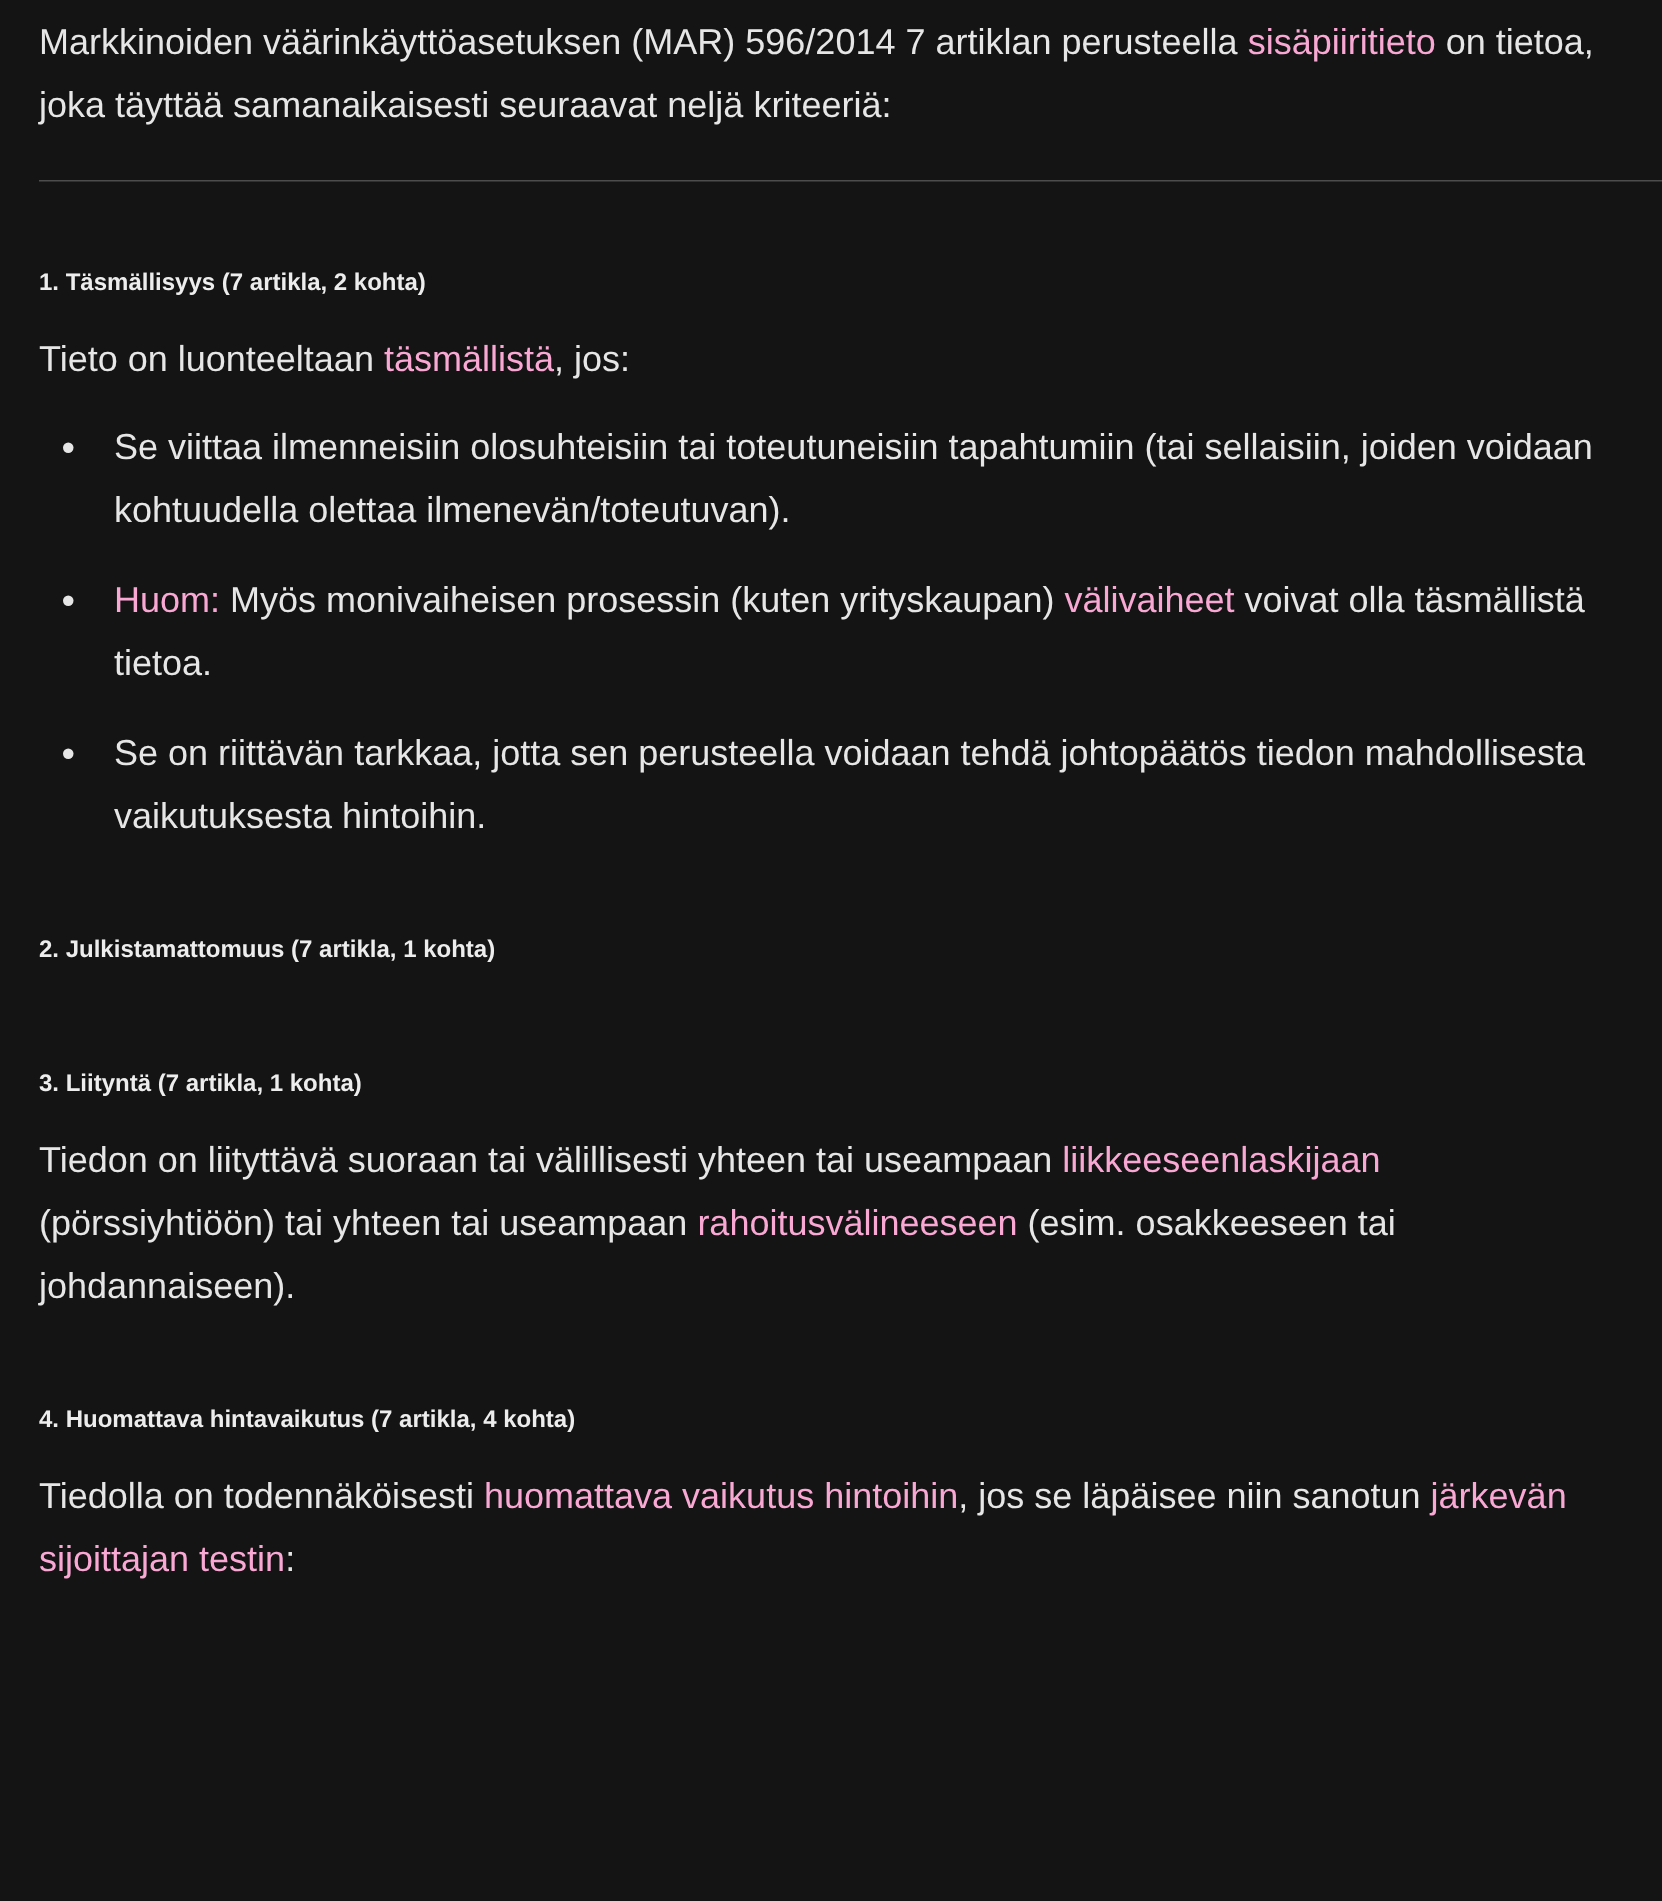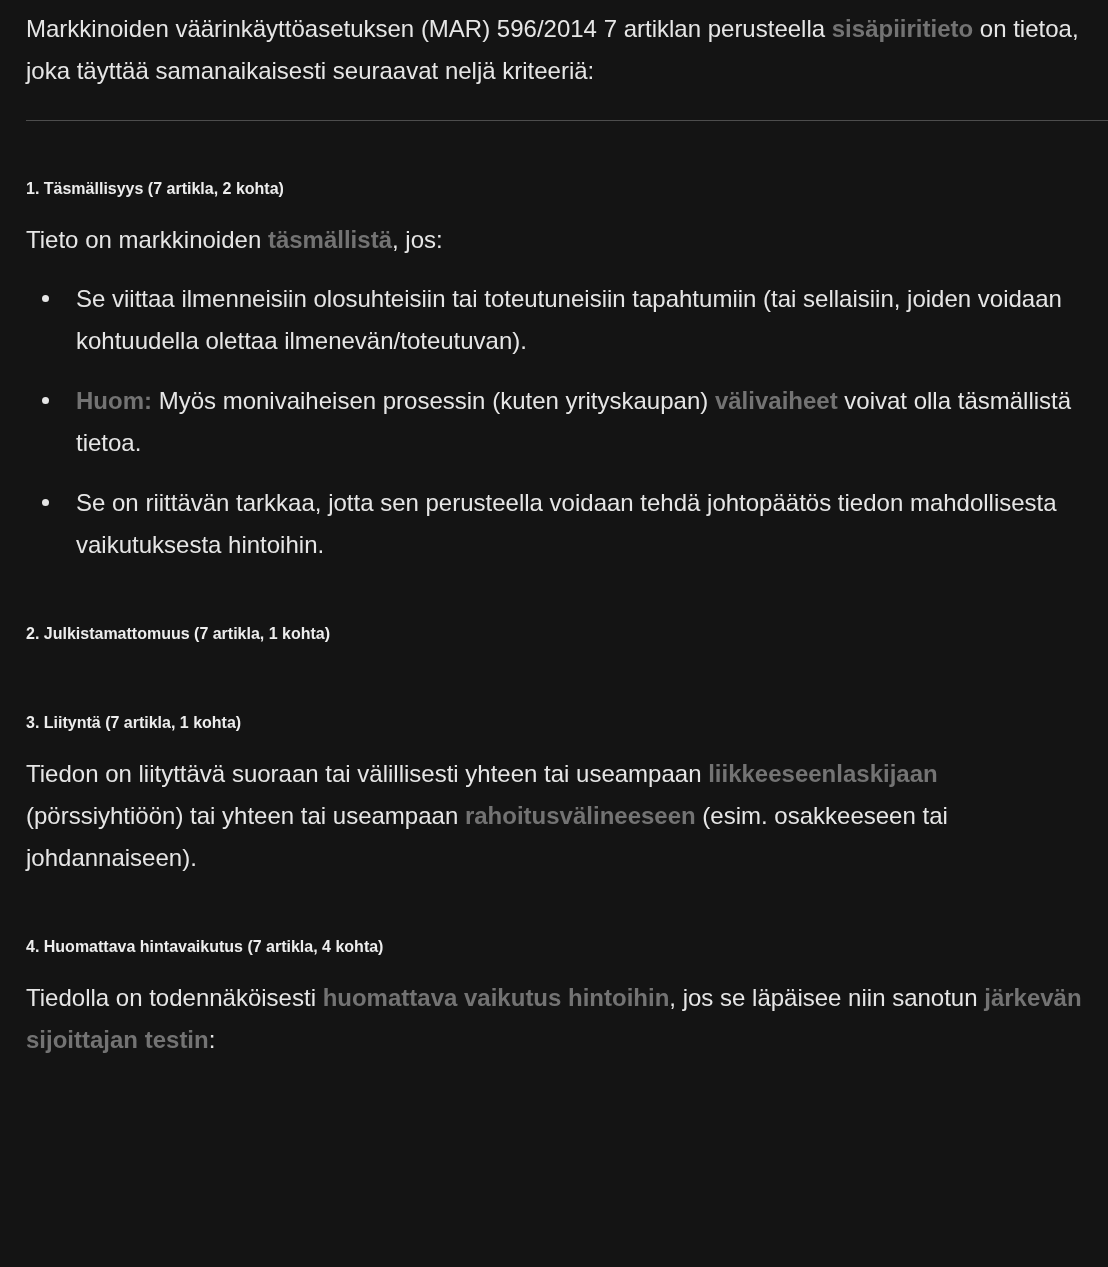--- a/index.html
+++ b/index.html
@@ -9,21 +9,21 @@
     overflow: hidden;
     background: #141414;
     color: #e6e6e6;
     font-family: "Liberation Sans", sans-serif;
     font-size: 24px;
     line-height: 42px;
     -webkit-font-smoothing: antialiased;
   }
   .doc { padding: 8px 26px 0 26px; }
   .para { margin: 0; }
-  strong { font-weight: 700; color: #737373; }
+  strong { font-weight: 400; color: #f9a8d4; }
   .divider {
     border: none;
     border-top: 1px solid #4d4d4d;
     margin: 28px -26px 0 0;
     height: 0;
   }
   h3.hd {
     font-size: 16px;
     line-height: 42px;
     font-weight: 700;
@@ -57,21 +57,21 @@
 <body>
 
 <main class="doc">
 
   <p class="para"><span>Markkinoiden väärinkäyttöasetuksen (MAR) 596/2014 7 artiklan perusteella </span><strong>sisäpiiritieto</strong><span> on tietoa, joka täyttää samanaikaisesti seuraavat neljä kriteeriä:</span></p>
 
   <hr class="divider">
 
   <section>
     <h3 class="hd">1. Täsmällisyys (7 artikla, 2 kohta)</h3>
-    <p class="para"><span>Tieto on markkinoiden </span><strong>täsmällistä</strong><span>, jos:</span></p>
+    <p class="para"><span>Tieto on luonteeltaan </span><strong>täsmällistä</strong><span>, jos:</span></p>
     <ul class="bullets">
       <li><span>Se viittaa ilmenneisiin olosuhteisiin tai toteutuneisiin tapahtumiin (tai sellaisiin, joiden voidaan kohtuudella olettaa ilmenevän/toteutuvan).</span></li>
       <li><strong>Huom:</strong><span> Myös monivaiheisen prosessin (kuten yrityskaupan) </span><strong>välivaiheet</strong><span> voivat olla täsmällistä tietoa.</span></li>
       <li><span>Se on riittävän tarkkaa, jotta sen perusteella voidaan tehdä johtopäätös tiedon mahdollisesta vaikutuksesta hintoihin.</span></li>
     </ul>
   </section>
 
   <section>
     <h3 class="hd">2. Julkistamattomuus (7 artikla, 1 kohta)</h3>
   </section>

